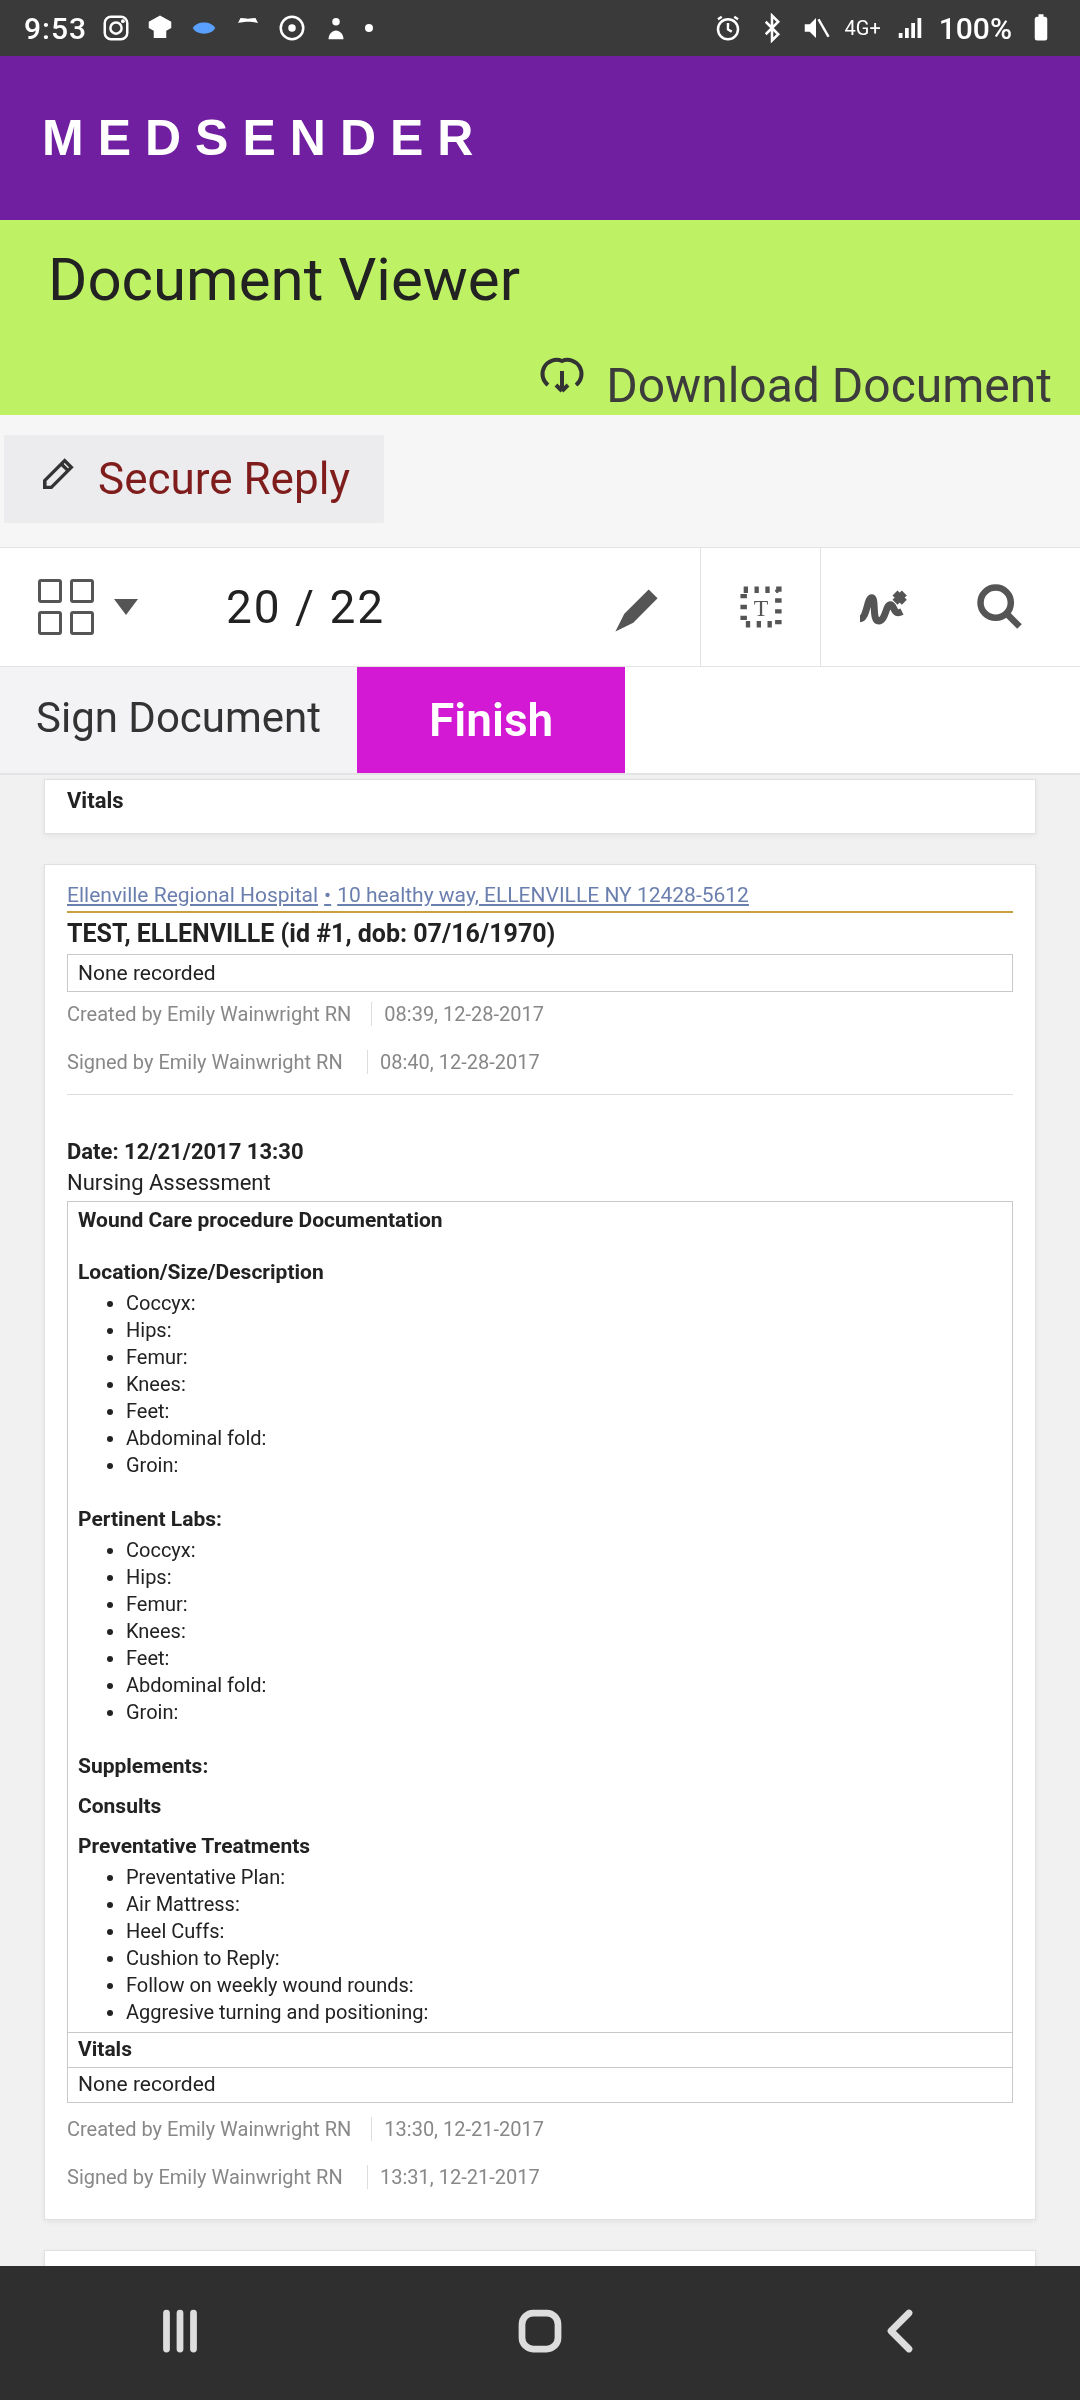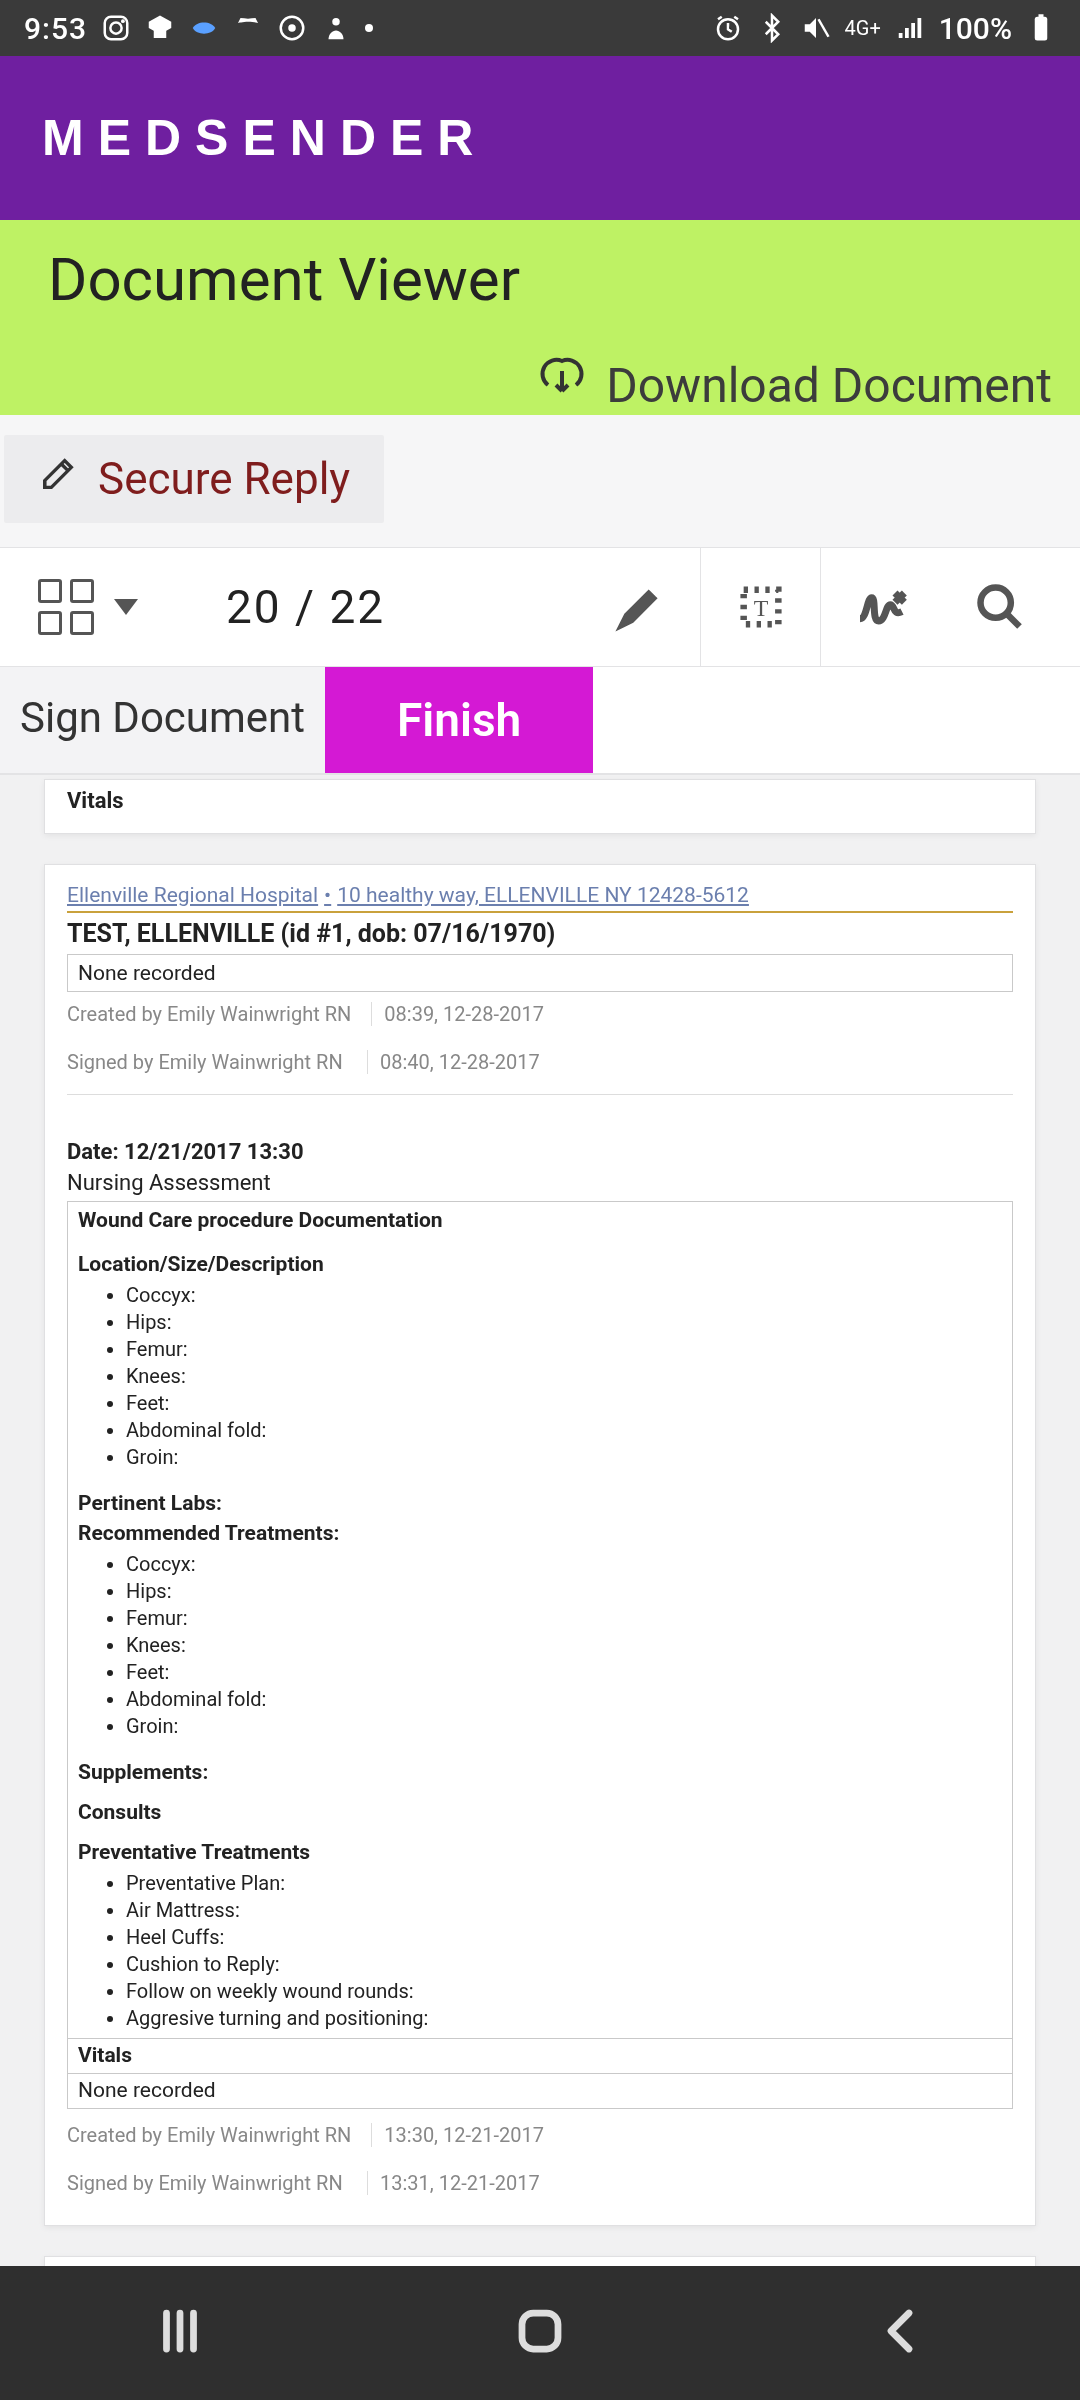--- a/index.html
+++ b/index.html
@@ -57,21 +57,21 @@
   .thumbs-btn { display:flex; align-items:center; gap:20px; padding:10px 18px;}
   .grid-ic { width:56px; height:56px; display:grid; grid-template-columns:1fr 1fr; grid-template-rows:1fr 1fr; gap:8px;}
   .grid-ic div { border:3px solid #555; border-radius:3px;}
   .caret-down { width:0;height:0;border-left:12px solid transparent;border-right:12px solid transparent;border-top:16px solid #555;}
   .page-ind { font-size:46px; color:#222; margin-left:70px; letter-spacing:2px;}
   .tool-icons { margin-left:auto; display:flex; align-items:stretch; height:100%;}
   .tool-icons .tbtn { width:120px; display:flex; align-items:center; justify-content:center; border-left:1px solid #e3e3e5;}
   .tool-icons .tbtn:first-child{border-left:none;}
   
   .toolbar3 { background:#fff; display:flex; align-items:stretch; border-bottom:2px solid #e3e3e5;}
-  .sign-doc { background:#f3f3f5; color:#333; font-size:42px; padding:26px 20px;}
+  .sign-doc { background:#f3f3f5; color:#333; font-size:42px; padding:26px 36px;}
   .finish { background:#d419d4; color:#fff; font-size:46px; font-weight:600; padding:26px 72px;}
   
   .doc-viewport { background:#f1f1f2; padding:0 16px 0 16px; }
   .page {
     background:#fff; border:1px solid #e0e0e2; box-shadow:0 2px 6px rgba(0,0,0,0.06);
     margin:30px 28px; padding:0; position:relative;
   }
   .page-inner { padding:18px 22px 30px 22px; font-size:22px; color:#222;}
   .peek-top .page-inner{ padding-top:8px; }
   .hospital-line { color:#6b7fae; font-size:21px; text-decoration:underline; border-bottom:2px solid #c9a13c; padding-bottom:4px; display:block;}
@@ -79,21 +79,21 @@
   .patient-title { font-weight:700; font-size:25px; margin-top:6px;}
   .boxed { border:1px solid #c9c9c9; padding:6px 10px; margin-top:6px; font-size:21px;}
   .meta-row { display:flex; gap:20px; color:#888; font-size:20px; margin-top:10px;}
   .meta-row .mlab{ min-width:280px;}
   .meta-row .mval{ border-left:1px solid #ddd; padding-left:12px;}
   .datehdr{ font-weight:700; margin-top:44px; font-size:22px;}
   .sect-title{ font-size:22px; margin-top:6px;}
   .panel{ border:1px solid #c9c9c9; margin-top:6px; padding:6px 10px;}
   .panel .ph{ font-weight:700; font-size:21px; margin-top:6px;}
   .panel .ph:first-child{margin-top:0;}
-  .panel .subh{ font-weight:700; font-size:21px; margin-top:20px;}
+  .panel .subh{ font-weight:700; font-size:21px; margin-top:28px;}
   ul.blist{ margin:6px 0 0 48px; padding:0;}
   ul.blist li{ font-size:20px; line-height:1.35; list-style:disc;}
   .vitals-row{ border:1px solid #c9c9c9; border-top:none; padding:4px 10px 6px 10px; font-weight:700; font-size:21px;}
   .none-rec{ border:1px solid #c9c9c9; border-top:none; padding:4px 10px 6px 10px; font-size:21px;}
   .page.peek-top{ margin-top:4px;}
   .page.peek-top .page-inner{ padding-bottom:20px;}
   .page.peek-bottom .page-inner{ padding-bottom:8px;}
   .page.peek-bottom{ margin-bottom:0; overflow:hidden; max-height:160px;}
   hr.divider{ border:none; border-top:1px solid #ddd; margin:20px 0 0 0;}
   
@@ -283,21 +283,20 @@
         <ul class="blist">
             <li>Coccyx:</li>
             <li>Hips:</li>
             <li>Femur:</li>
             <li>Knees:</li>
             <li>Feet:</li>
             <li>Abdominal fold:</li>
             <li>Groin:</li>
           </ul>
         <div class="subh">Pertinent Labs:</div>
-        <div class="ph" style="margin-top:6px">Recommended Treatments:</div>
         <ul class="blist">
             <li>Coccyx:</li>
             <li>Hips:</li>
             <li>Femur:</li>
             <li>Knees:</li>
             <li>Feet:</li>
             <li>Abdominal fold:</li>
             <li>Groin:</li>
           </ul>
         <div class="subh">Supplements:</div>

